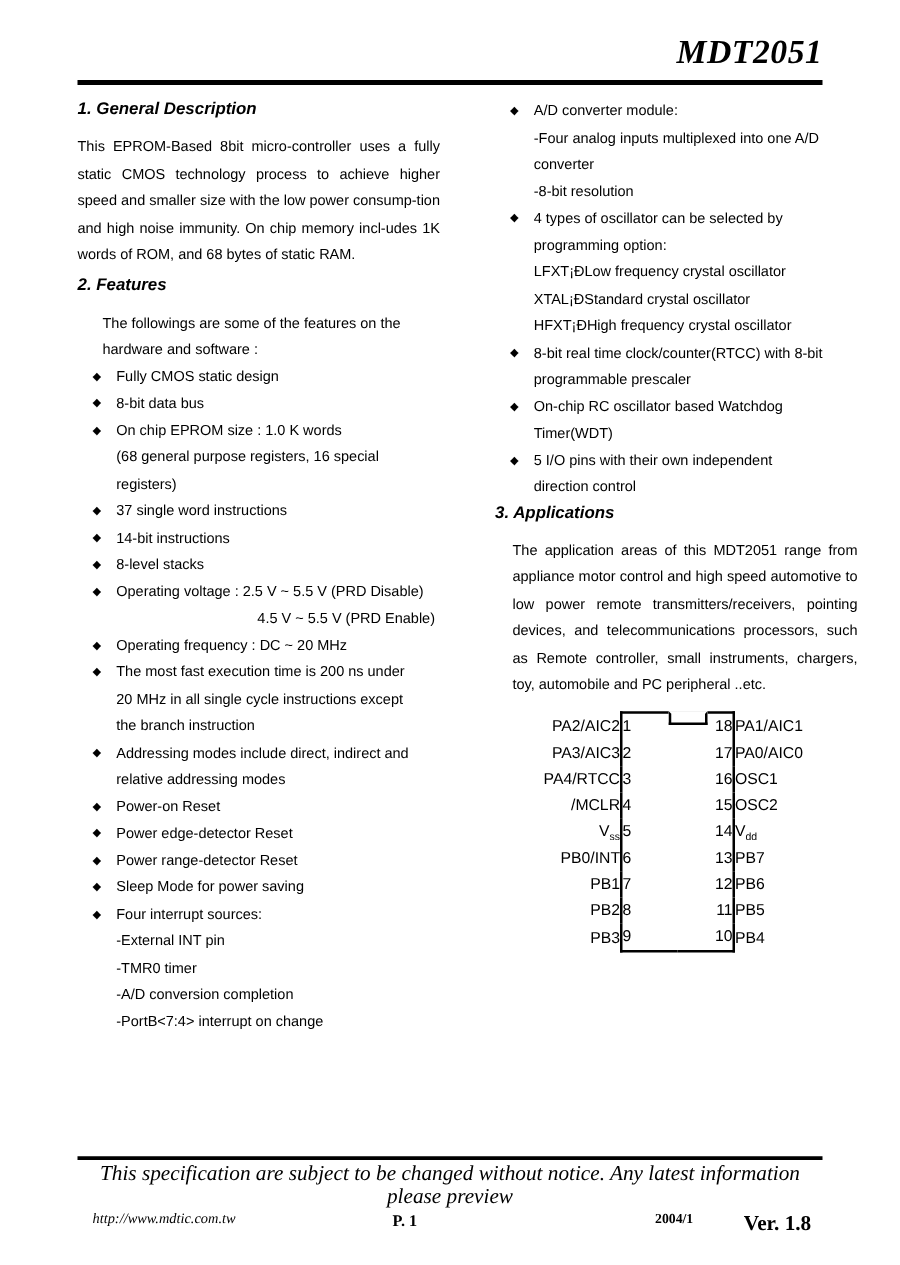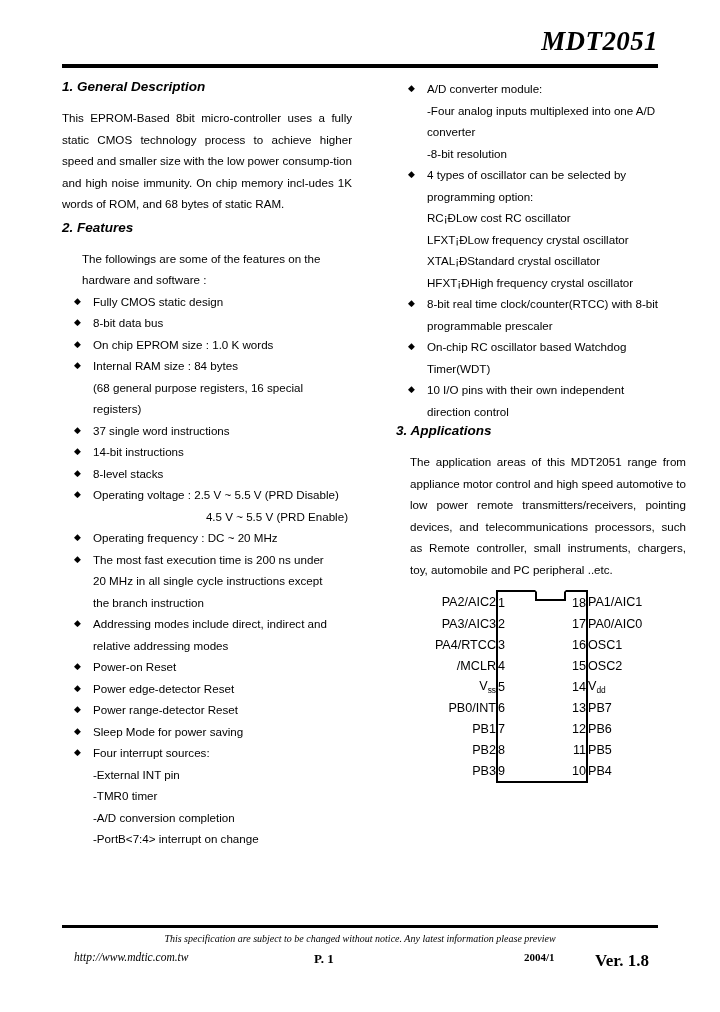--- a/index.html
+++ b/index.html
@@ -206,21 +206,21 @@
   
   .footer {
     position: absolute;
     left: 62px;
     top: 930px;
     width: 596px;
     font-family: "Liberation Serif", serif;
     font-style: italic;
   }
   .footer-note {
-    font-size: 10px;
+    font-size: 17px;
     line-height: 18px;
     text-align: center;
   }
   .footer-row {
     position: relative;
     height: 20px;
     margin-top: 3px;
   }
   .footer-url {
     position: absolute;
@@ -273,21 +273,20 @@
 
     <div class="intro">
       <div>The followings are some of the features on the</div>
       <div>hardware and software :</div>
     </div>
 
     <ul class="bullets" id="list-left">
         <li class="lm-left bulleted">Fully CMOS static design</li>
         <li class="lm-left bulleted">8-bit data bus</li>
         <li class="lm-left bulleted">On chip EPROM size : 1.0 K words</li>
-        <li class="lm-left bulleted">Internal RAM size : 84 bytes</li>
         <li class="lm-left subline">(68 general purpose registers, 16 special</li>
         <li class="lm-left subline">registers)</li>
         <li class="lm-left bulleted">37 single word instructions</li>
         <li class="lm-left bulleted">14-bit instructions</li>
         <li class="lm-left bulleted">8-level stacks</li>
         <li class="lm-left bulleted">Operating voltage : 2.5 V ~ 5.5 V (PRD Disable)</li>
         <li class="lm-left contline">
           <span class="sub-right">4.5 V ~ 5.5 V (PRD Enable)</span>
         </li>
         <li class="lm-left bulleted">Operating frequency : DC ~ 20 MHz</li>
@@ -310,29 +309,28 @@
 
   <div class="col col-right">
 
     <ul class="bullets" id="list-right">
         <li class=" bulleted">A/D converter module:</li>
         <li class=" subline">-Four analog inputs multiplexed into one A/D</li>
         <li class=" subline">converter</li>
         <li class=" subline">-8-bit resolution</li>
         <li class=" bulleted">4 types of oscillator can be selected by</li>
         <li class=" contline">programming option:</li>
-        <li class=" contline">RC¡ÐLow cost RC oscillator</li>
         <li class=" contline">LFXT¡ÐLow frequency crystal oscillator</li>
         <li class=" contline">XTAL¡ÐStandard crystal oscillator</li>
         <li class=" contline">HFXT¡ÐHigh frequency crystal oscillator</li>
         <li class=" bulleted">8-bit real time clock/counter(RTCC) with 8-bit</li>
         <li class=" contline">programmable prescaler</li>
         <li class=" bulleted">On-chip RC oscillator based Watchdog</li>
         <li class=" contline">Timer(WDT)</li>
-        <li class=" bulleted">10 I/O pins with their own independent</li>
+        <li class=" bulleted">5 I/O pins with their own independent</li>
         <li class=" contline">direction control</li>
       </ul>
 
     <h2 class="section sec-apps">3. Applications</h2>
     <p class="para para-indent">The application areas of this MDT2051 range from appliance motor control and high speed automotive to low power remote transmitters/receivers, pointing devices, and telecommunications processors, such as Remote controller, small instruments, chargers, toy, automobile and PC peripheral ..etc.</p>
 
 
     <div class="pin-wrap">
       <table class="pin-table">
         <tbody id="pin-body">

